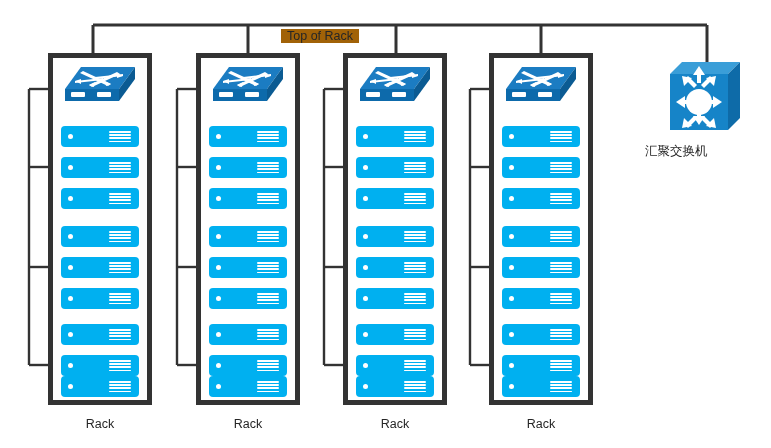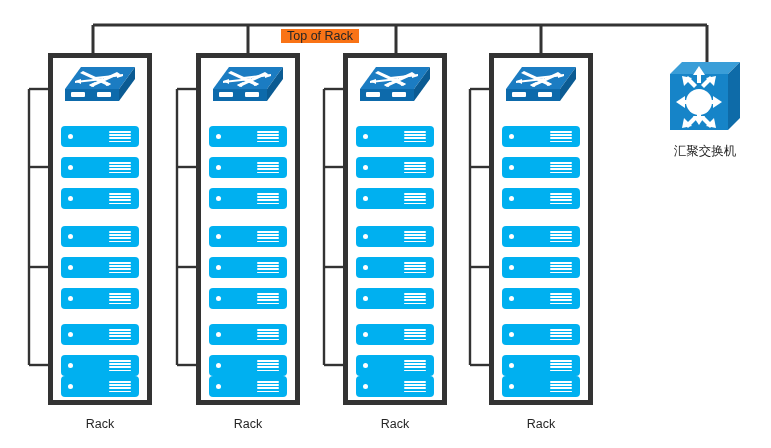--- a/index.html
+++ b/index.html
@@ -81,32 +81,31 @@
   }
 
   
   .agg-switch {
     position: absolute;
     width: 74px;
     height: 74px;
   }
   .agg-label {
     position: absolute;
-    text-align: center;
     font-size: 12.5px;
     color: #262626;
     white-space: nowrap;
   }
 
   
   .bus-label {
     position: absolute;
     font-size: 12.5px;
     color: #262626;
-    background: #f97316;
+    background: #a16207;
     padding: 0 6px;
     white-space: nowrap;
     text-align: right;
   }
 </style>
 </head>
 <body>
 
 <div id="canvas">
 

